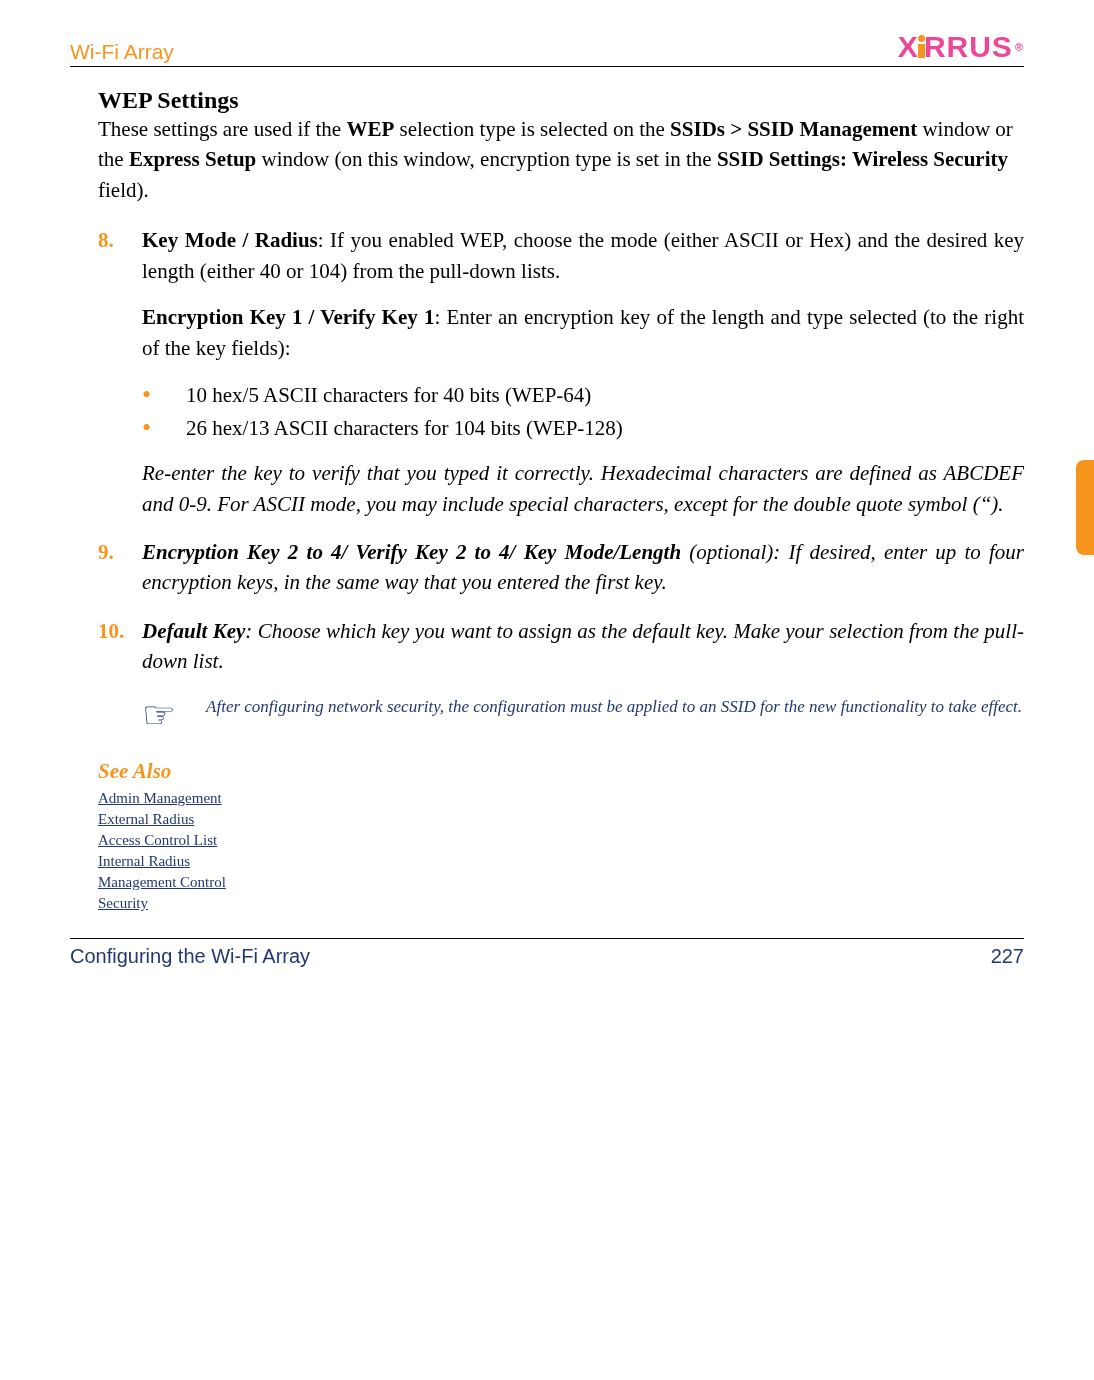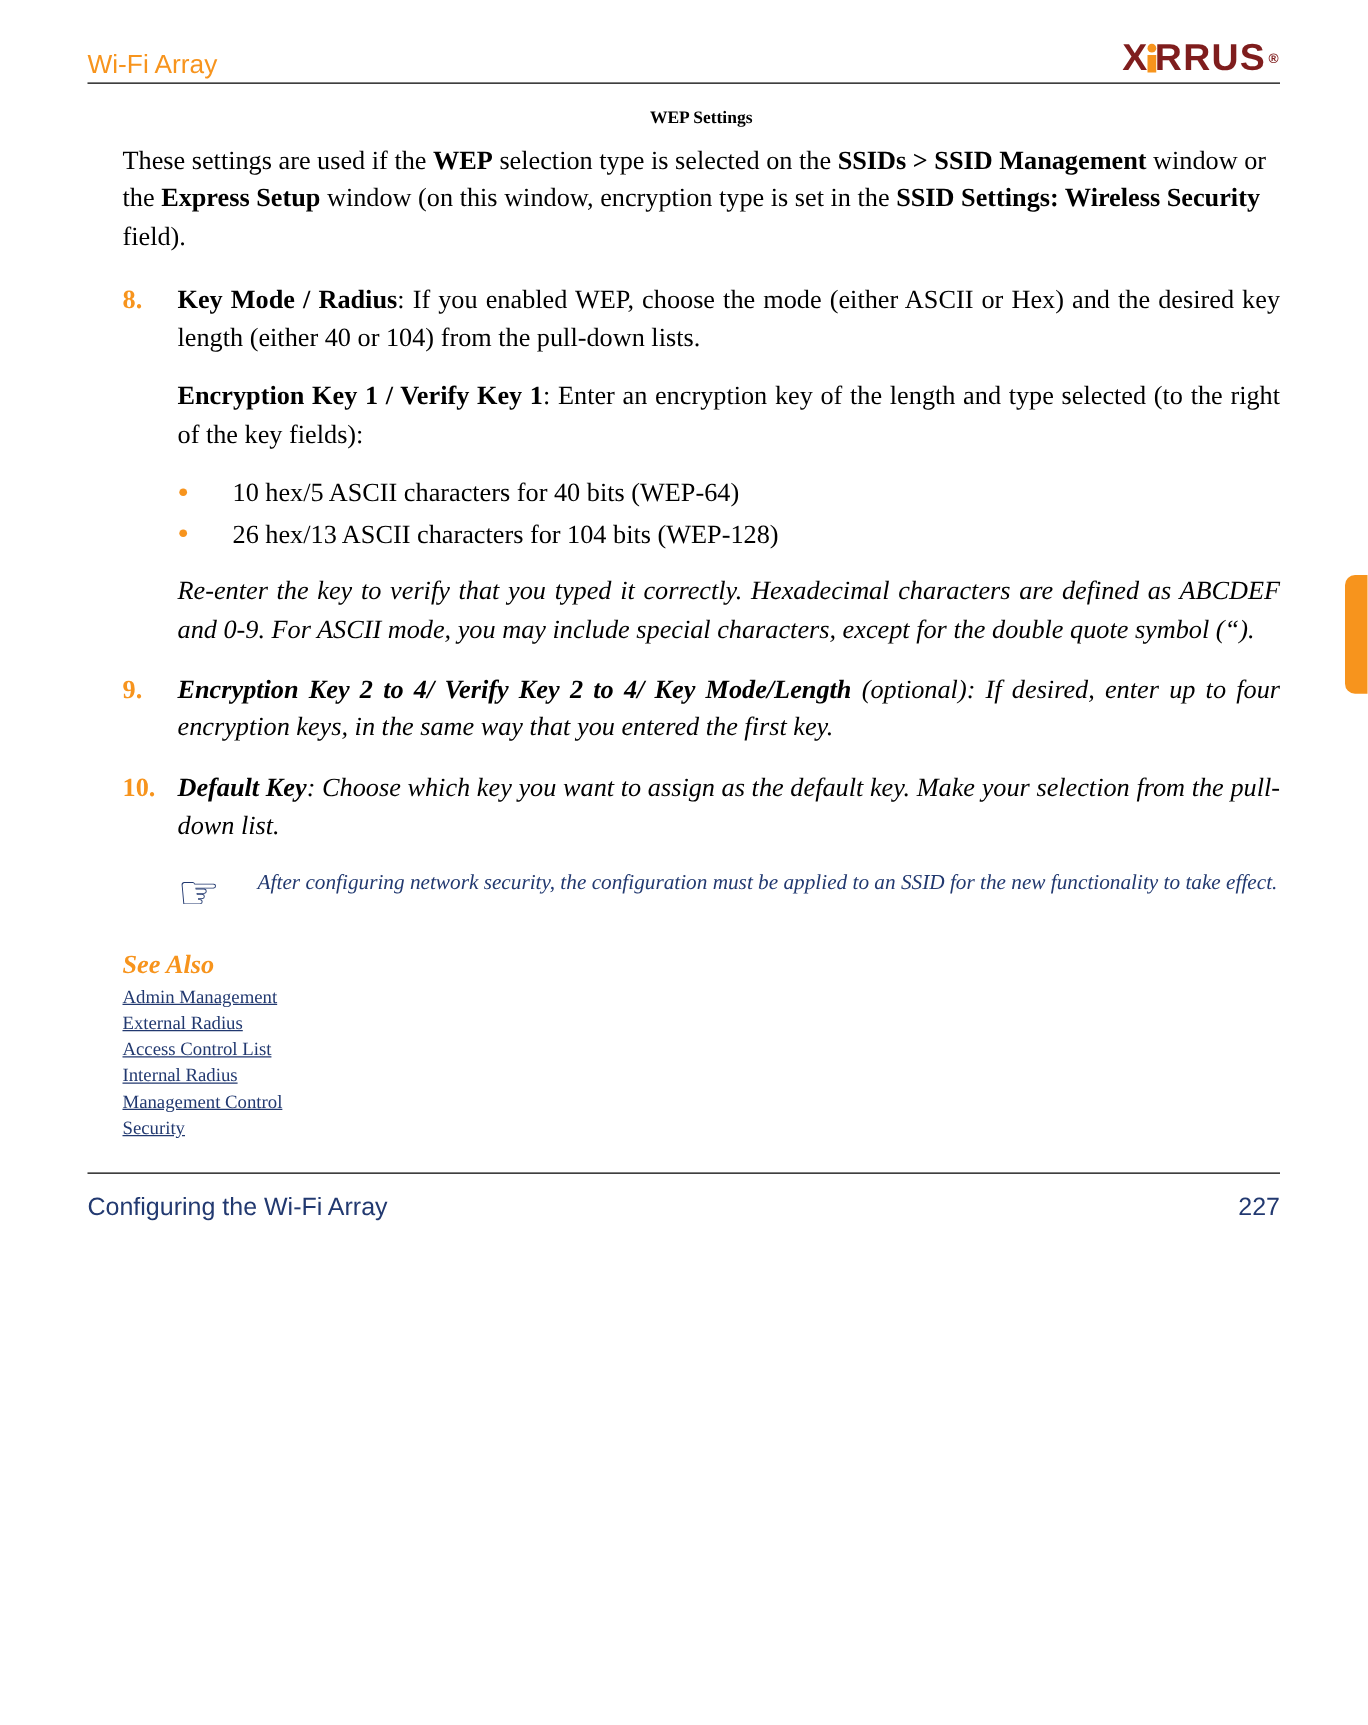--- a/index.html
+++ b/index.html
@@ -39,41 +39,40 @@
     .logo {
       display: flex;
       align-items: center;
       gap: 2px;
     }
     .logo-text {
       font-family: Arial, Helvetica, sans-serif;
       font-weight: 900;
       font-size: 30px;
       letter-spacing: 1px;
-      color: #7f1d1d;
+      color: #ec4899;
       display: flex;
       align-items: center;
     }
     .logo-i {
       display: inline-flex;
       flex-direction: column;
       align-items: center;
       margin: 0 -1px;
       position: relative;
       top: -1px;
     }
     .logo-dot { width: 7px; height: 7px; background: #f7941d; border-radius: 50%; margin-bottom: 2px; }
     .logo-stem { width: 7px; height: 14px; background: #f7941d; }
     .logo-r { font-size: 11px; vertical-align: super; margin-left: 2px; }
     .content { padding-left: 28px; }
     h3 {
-      font-size: 14px;
+      font-size: 24px;
       font-weight: bold;
-      margin-bottom: 10px;
-      text-align: center;
+      margin-bottom: 0;
     }
     .intro {
       font-size: 21px;
       line-height: 1.45;
       margin-bottom: 20px;
     }
     .intro b { font-weight: bold; }
     .numbered-item {
       display: flex;
       margin-bottom: 18px;
@@ -129,21 +128,21 @@
     }
     .see-also-link {
       color: #223970;
       font-size: 15px;
       line-height: 1.4;
       display: block;
     }
     .footer {
       border-top: 1.5px solid #000;
       margin-top: 24px;
-      padding-top: 16px;
+      padding-top: 6px;
       display: flex;
       justify-content: space-between;
       font-family: Arial, sans-serif;
       font-size: 20px;
     }
     .footer-left { color: #223970; }
     .footer-right { color: #223970; }
   </style>
 </head>
 <body>

